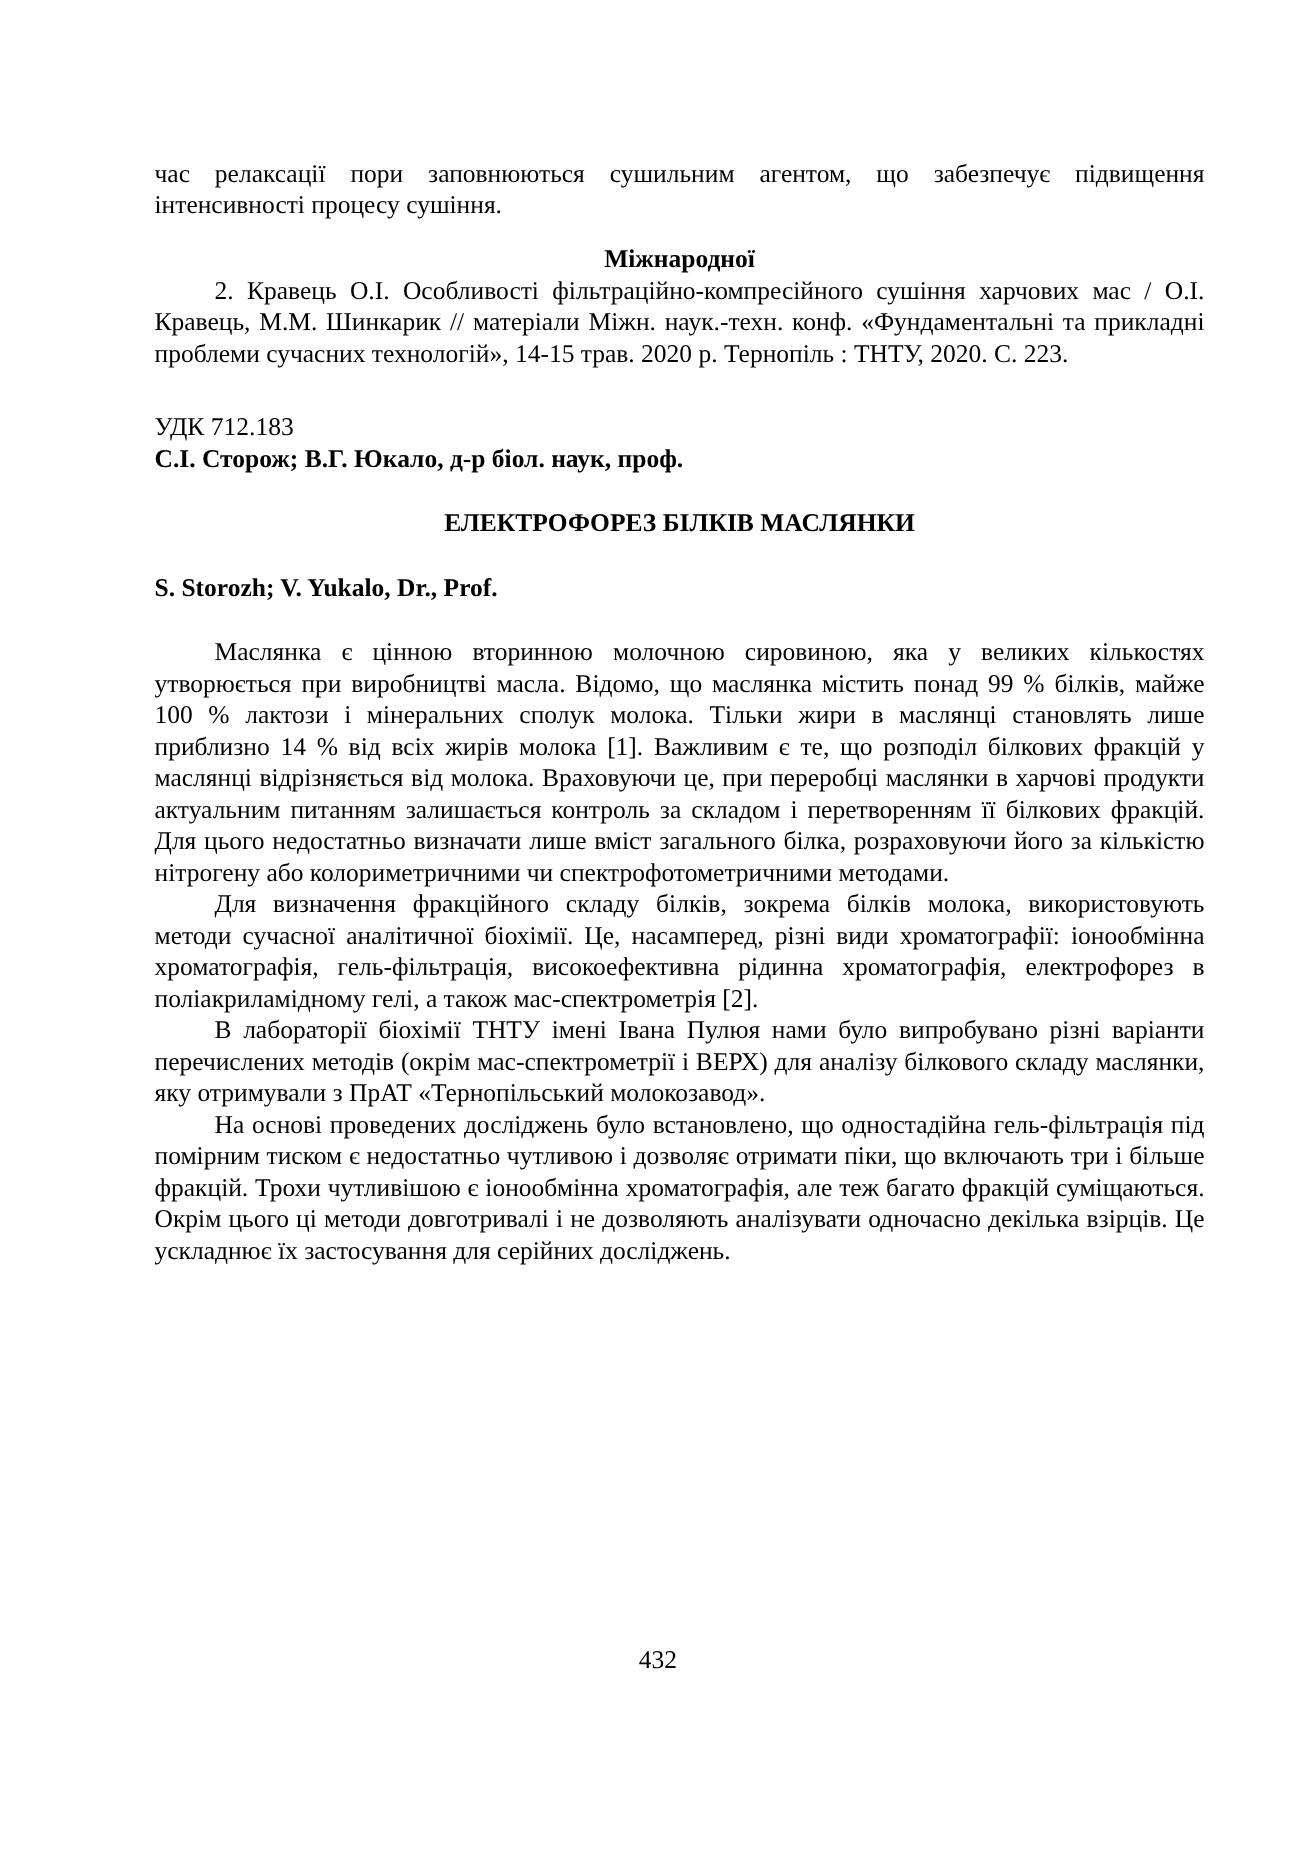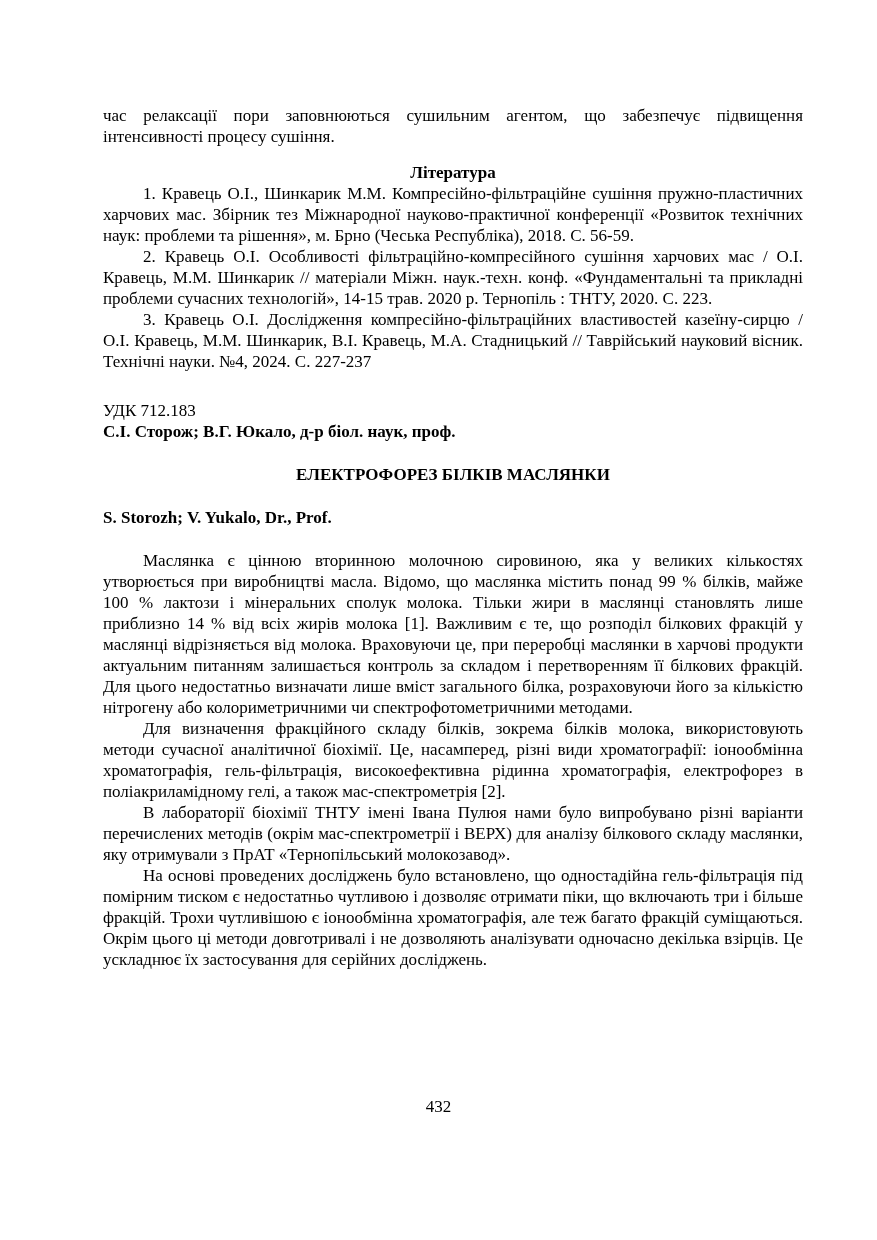--- a/index.html
+++ b/index.html
@@ -52,25 +52,23 @@
 </head>
 <body>
 
 <div class="page">
   <div class="content">
 
     <p>час релаксації пори заповнюються сушильним агентом, що забезпечує підвищення інтенсивності процесу сушіння.</p>
 
     <div class="gap-sm"></div>
 
-    <p class="center bold">Література</p>
+    <p class="center bold">Міжнародної</p>
 
-    <p class="indent">1. Кравець О.І., Шинкарик М.М. Компресійно-фільтраційне сушіння пружно-пластичних харчових мас. Збірник тез Міжнародної науково-практичної конференції «Розвиток технічних наук: проблеми та рішення», м. Брно (Чеська Республіка), 2018. С. 56-59.</p>
     <p class="indent">2. Кравець О.І. Особливості фільтраційно-компресійного сушіння  харчових мас / О.І. Кравець, М.М. Шинкарик // матеріали Міжн. наук.-техн. конф. «Фундаментальні та прикладні проблеми сучасних технологій», 14-15 трав. 2020 р. Тернопіль : ТНТУ,  2020. С. 223.</p>
-    <p class="indent">3. Кравець О.І. Дослідження компресійно-фільтраційних властивостей казеїну-сирцю / О.І. Кравець, М.М. Шинкарик, В.І. Кравець, М.А. Стадницький // Таврійський науковий вісник. Технічні науки. №4,  2024. С. 227-237</p>
 
     <div class="gap-lg"></div>
 
     <p>УДК 712.183</p>
     <p class="bold">С.І. Сторож; В.Г. Юкало, д-р біол. наук, проф.</p>
 
     <div class="gap-md"></div>
 
     <p class="center bold">ЕЛЕКТРОФОРЕЗ БІЛКІВ МАСЛЯНКИ</p>
 

